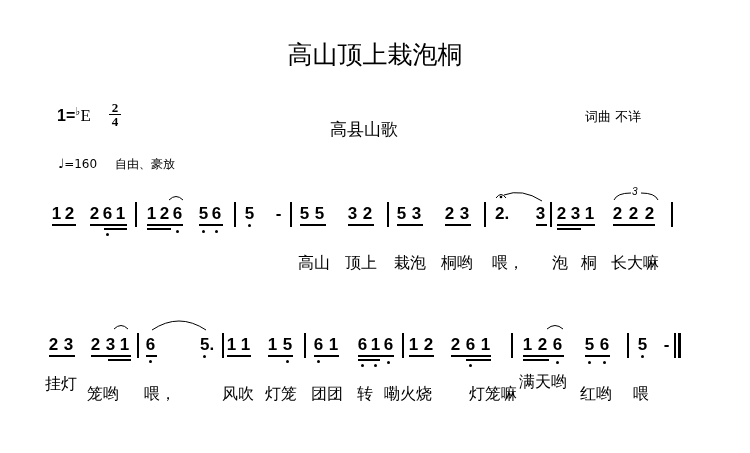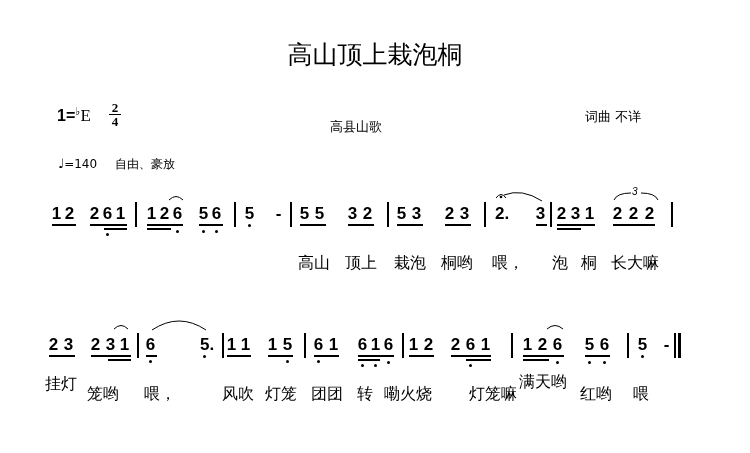--- a/index.html
+++ b/index.html
@@ -5,21 +5,21 @@
   html, body { margin:0; padding:0; background:#fff; }
   body { width:750px; height:453px; position:relative; overflow:hidden;
          font-family:"Liberation Sans", "DejaVu Sans", sans-serif; color:#000; }
   .abs { position:absolute; }
   .title { left:0; width:750px; top:38px; text-align:center; font-size:25px; font-family:"DejaVu Sans", sans-serif; }
   .key { left:57px; top:106px; font-size:16px; font-weight:bold; }
   .key .flat { font-size:11px; vertical-align:top; font-weight:normal; position:relative; top:-1px; }
   .key .E { font-family:"Liberation Serif", serif; font-weight:normal; font-size:17px; }
   .ts { left:109px; top:102px; width:12px; text-align:center; font-weight:bold; font-family:"Liberation Serif", serif; font-size:13px; line-height:11px; }
   .ts .line { display:block; height:1px; background:#000; margin:1px 0; }
-  .subtitle { left:330px; top:118px; font-size:13px; font-family:Liberation Serif, serif; }
+  .subtitle { left:330px; top:118px; font-size:17px; font-family:Liberation Serif, serif; }
   .credit { left:585px; top:108px; font-size:13px; font-family:"DejaVu Sans", sans-serif; }
   .tempo { left:58px; top:156px; font-size:12px; font-family:"DejaVu Sans", sans-serif; }
   .tempo .mark { font-size:13px; }
   .tempo .style { margin-left:18px; }
 
   .note { position:absolute; font-size:17px; font-weight:bold; width:11px; text-align:center; line-height:18px; }
   .dot-below { position:absolute; width:3px; height:3px; border-radius:50%; background:#000; }
   .uline { position:absolute; height:1.5px; background:#000; }
   .bar { position:absolute; width:1.5px; background:#000; }
   .bar.thick { width:3px; }
@@ -36,21 +36,21 @@
   <span>1=</span><span class="flat">♭</span><span class="E">E</span>
 </div>
 <div class="abs ts">
   <span>2</span>
   <span class="line"></span>
   <span>4</span>
 </div>
 <div class="abs subtitle">高县山歌</div>
 <div class="abs credit">词曲  不详</div>
 <div class="abs tempo">
-  <span class="mark">♩</span><span>=140</span><span class="style">自由、豪放</span>
+  <span class="mark">♩</span><span>=160</span><span class="style">自由、豪放</span>
 </div>
 
 <div>
 
   <span class="note" style="left:51px;top:205px">1</span>
   <span class="note" style="left:64px;top:205px">2</span>
   <div class="uline" style="left:52px;top:224px;width:24px"></div>
   <span class="note" style="left:89px;top:205px">2</span>
   <span class="note" style="left:102px;top:205px">6</span>
   <span class="note" style="left:115px;top:205px">1</span>

